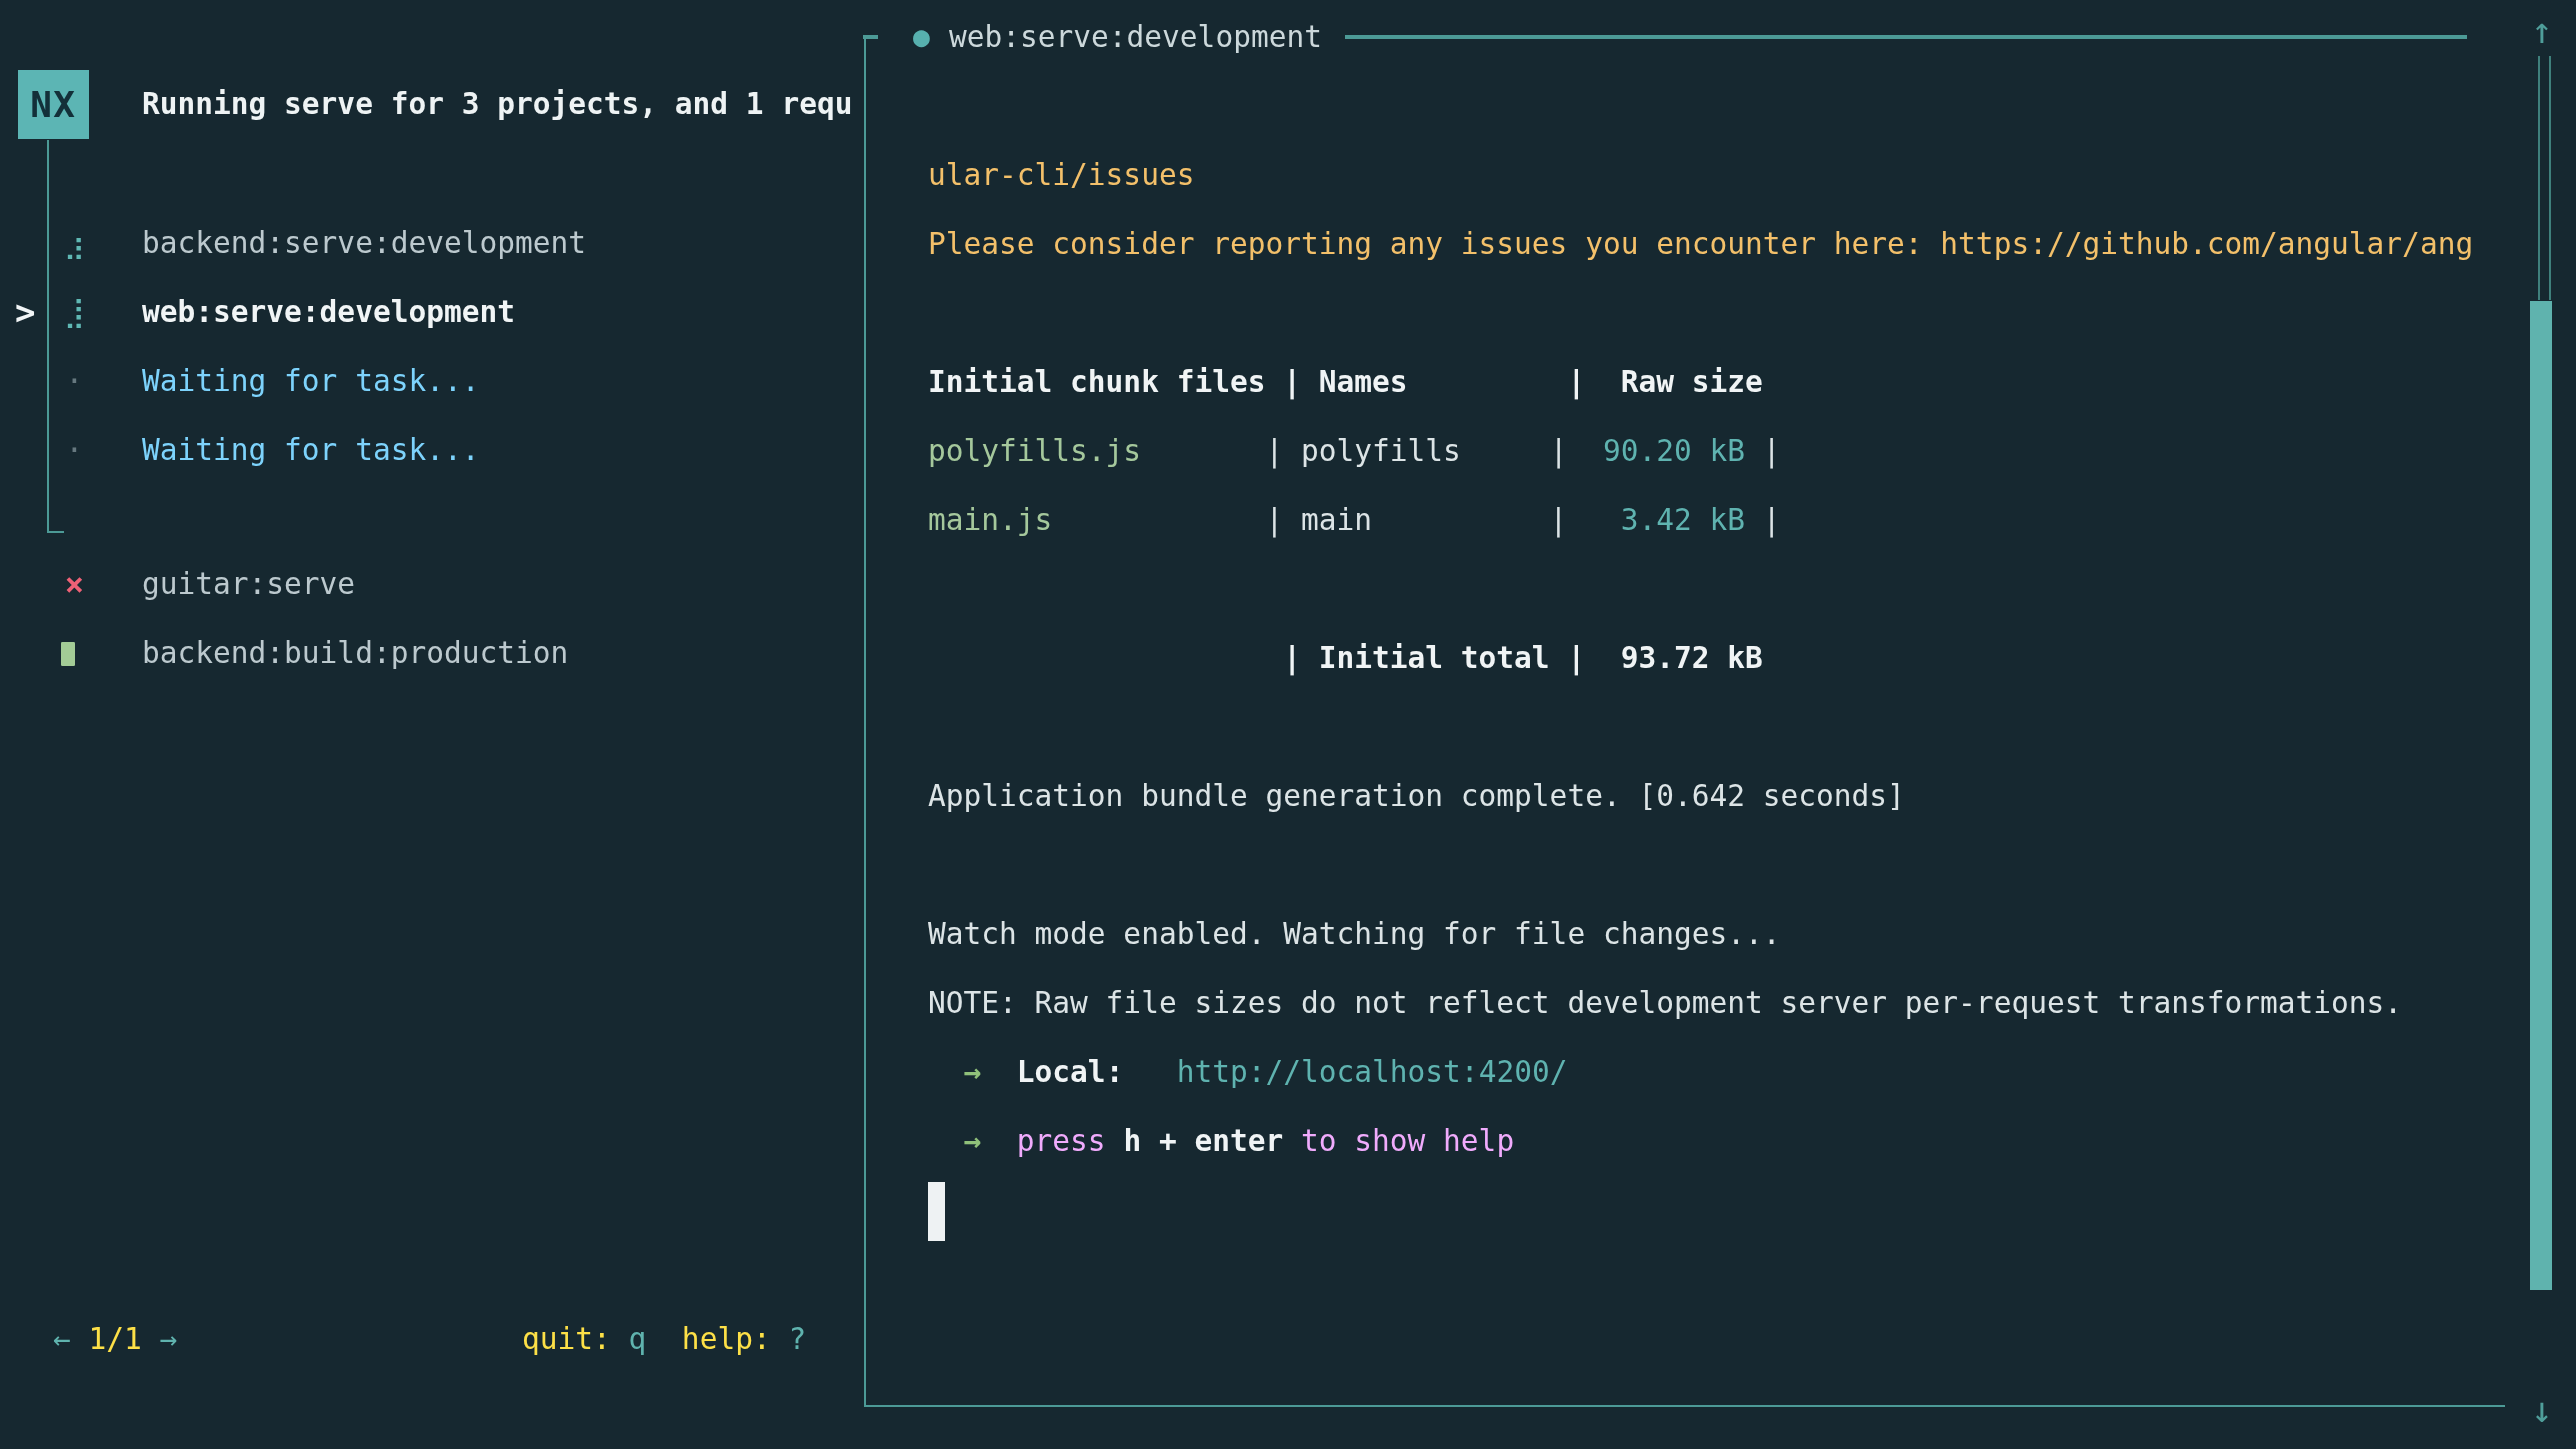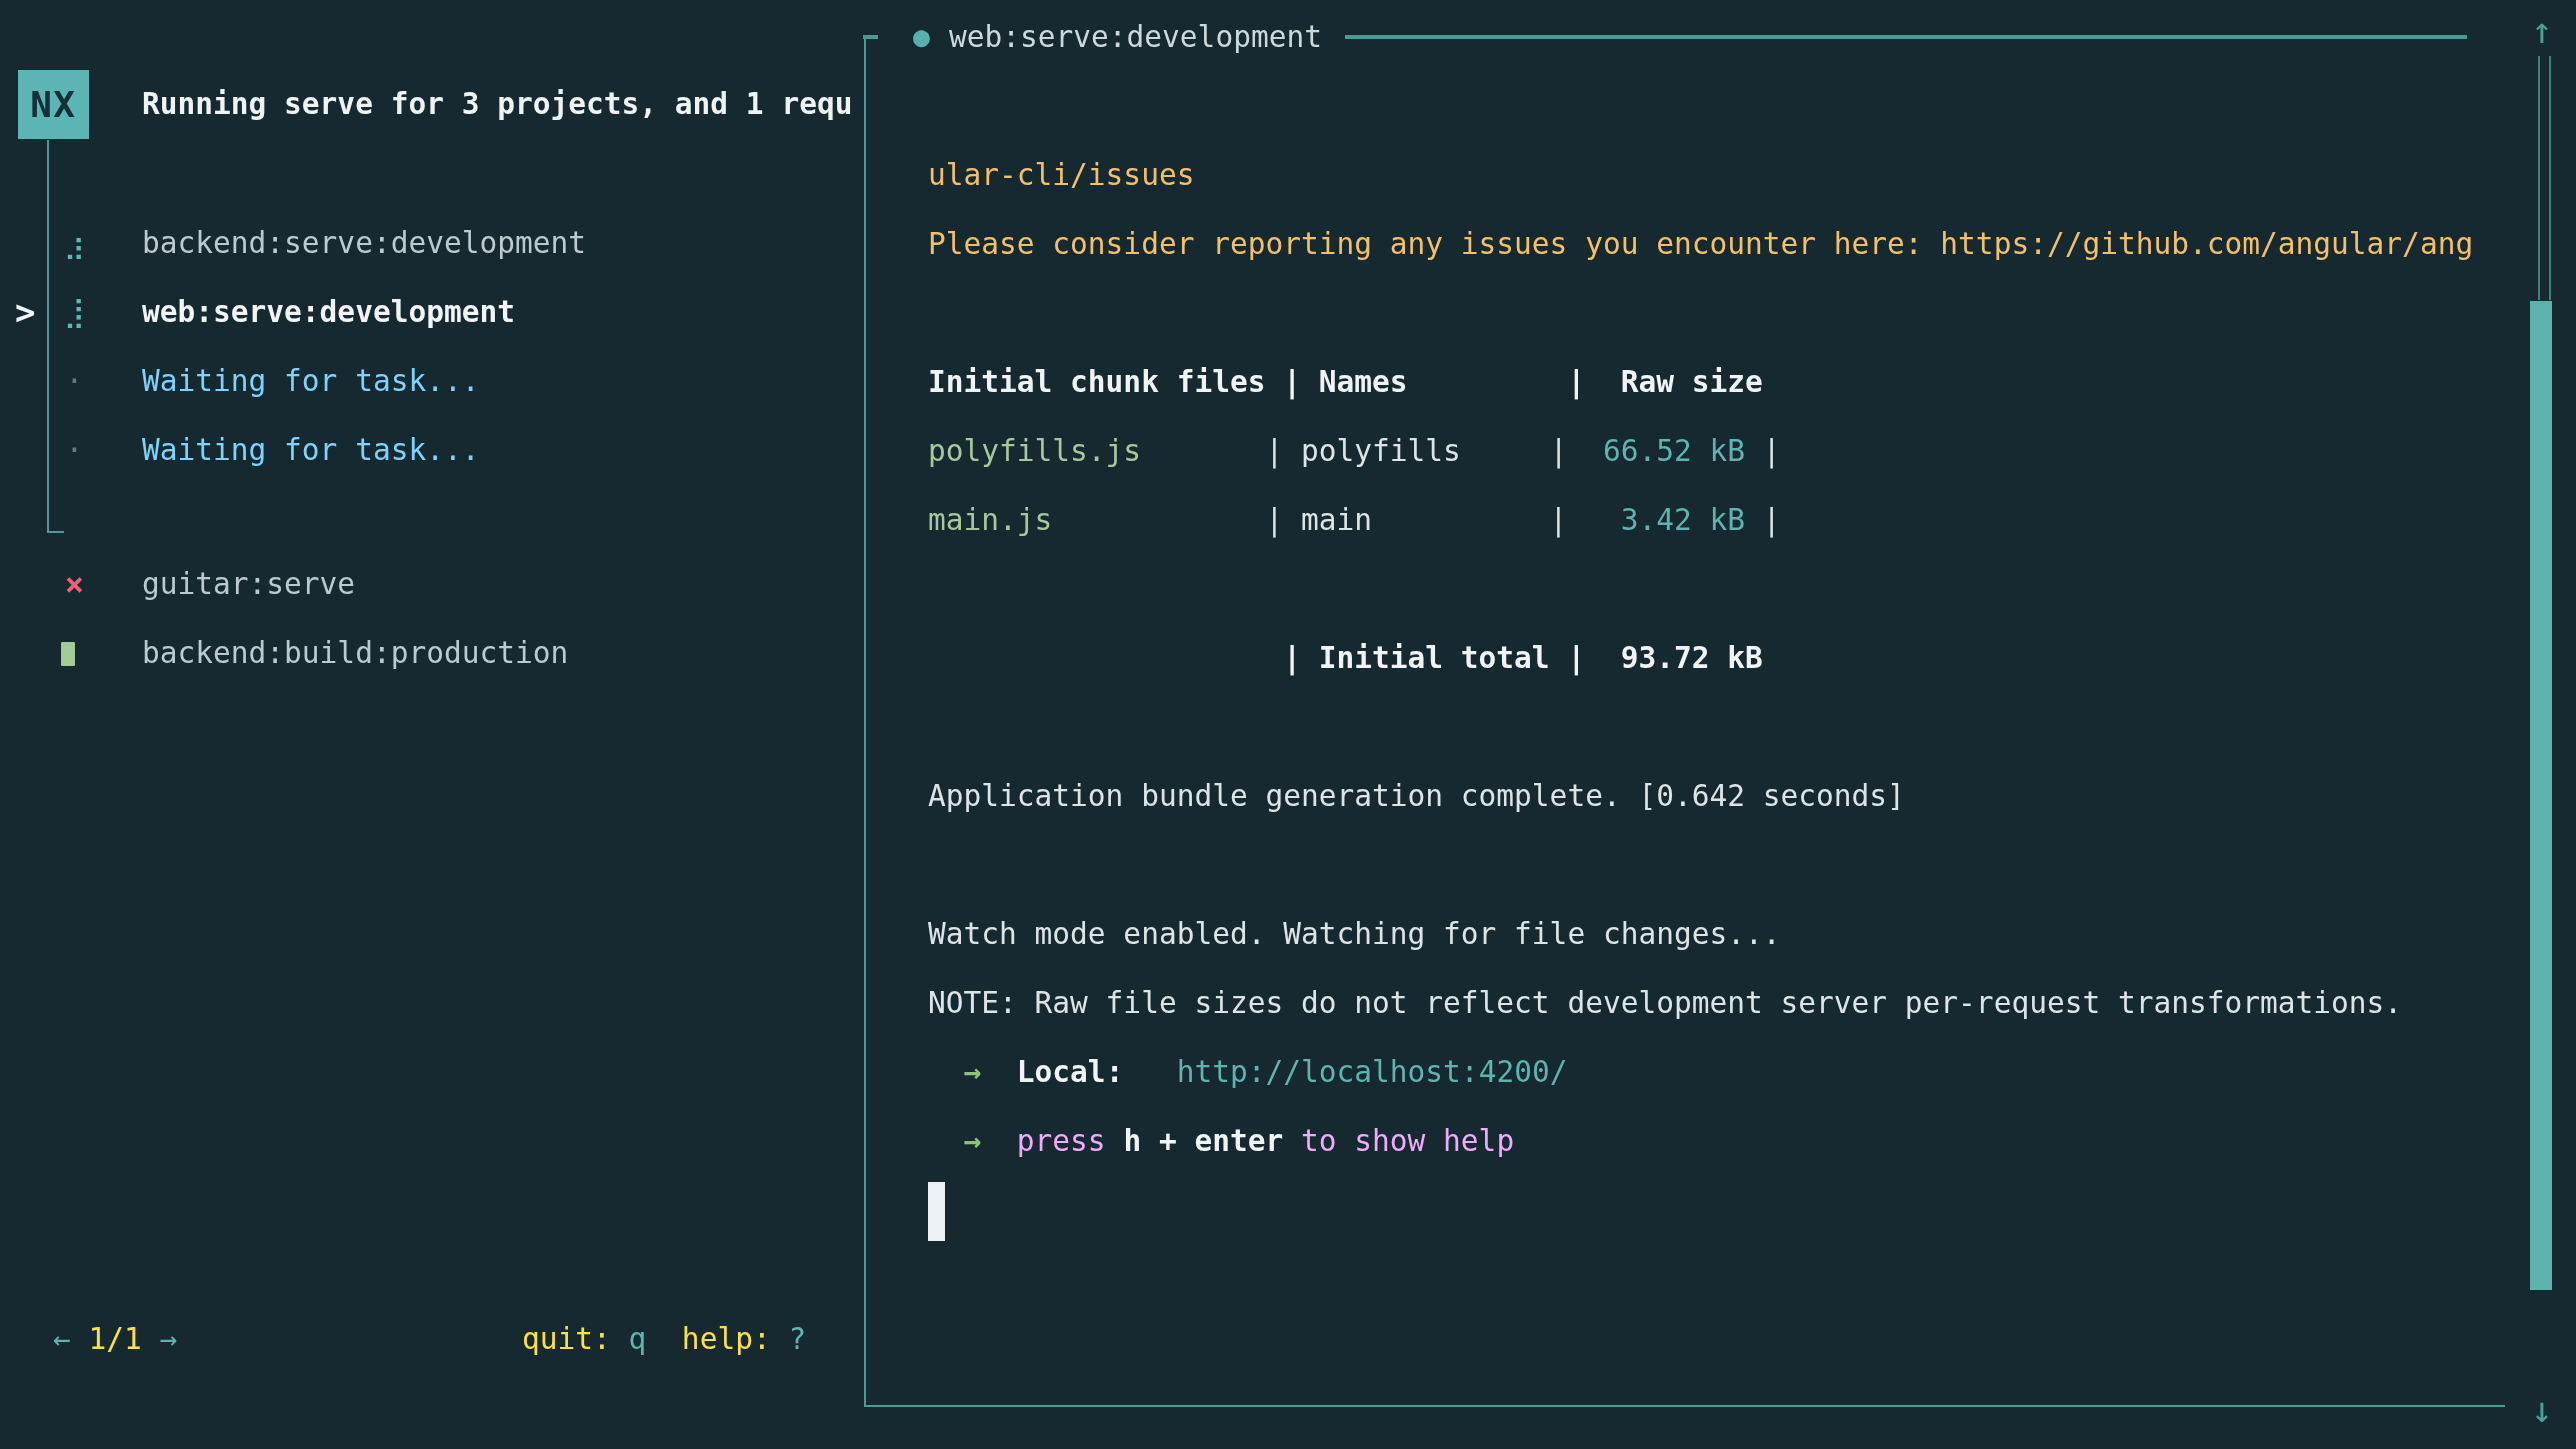--- a/index.html
+++ b/index.html
@@ -94,21 +94,21 @@
       <span class="hline hstub"></span>
       <span class="pbullet">●</span>
       <span class="ptitle">web:serve:development</span>
       <span class="hline hfill"></span>
     </div>
     <div id="output">
         <div class="tline"><span class="s-yellow">ular-cli/issues</span></div>
         <div class="tline"><span class="s-yellow">Please consider reporting any issues you encounter here: https://github.com/angular/ang</span></div>
         <div class="tline"></div>
         <div class="tline"><span class="s-bw">Initial chunk files | Names         |  Raw size</span></div>
-        <div class="tline"><span class="s-green">polyfills.js</span><span class="s-white">       | polyfills     | </span><span class="s-teal"> 66.52 kB</span><span class="s-white"> |</span></div>
+        <div class="tline"><span class="s-green">polyfills.js</span><span class="s-white">       | polyfills     | </span><span class="s-teal"> 90.20 kB</span><span class="s-white"> |</span></div>
         <div class="tline"><span class="s-green">main.js</span><span class="s-white">            | main          | </span><span class="s-teal">  3.42 kB</span><span class="s-white"> |</span></div>
         <div class="tline"></div>
         <div class="tline"><span class="s-bw">                    | Initial total |  93.72 kB</span></div>
         <div class="tline"></div>
         <div class="tline"><span class="s-white">Application bundle generation complete. [0.642 seconds]</span></div>
         <div class="tline"></div>
         <div class="tline"><span class="s-white">Watch mode enabled. Watching for file changes...</span></div>
         <div class="tline"><span class="s-white">NOTE: Raw file sizes do not reflect development server per-request transformations.</span></div>
         <div class="tline"><span class="s-dim">  </span><span class="s-ga">→</span><span class="s-dim">  </span><span class="s-bw">Local:</span><span class="s-dim">   </span><span class="s-teal">http://localhost:</span><span class="s-tealb">4200</span><span class="s-teal">/</span></div>
         <div class="tline"><span class="s-dim">  </span><span class="s-ga">→</span><span class="s-dim">  press </span><span class="s-bw">h + enter</span><span class="s-dim"> to show help</span></div>

